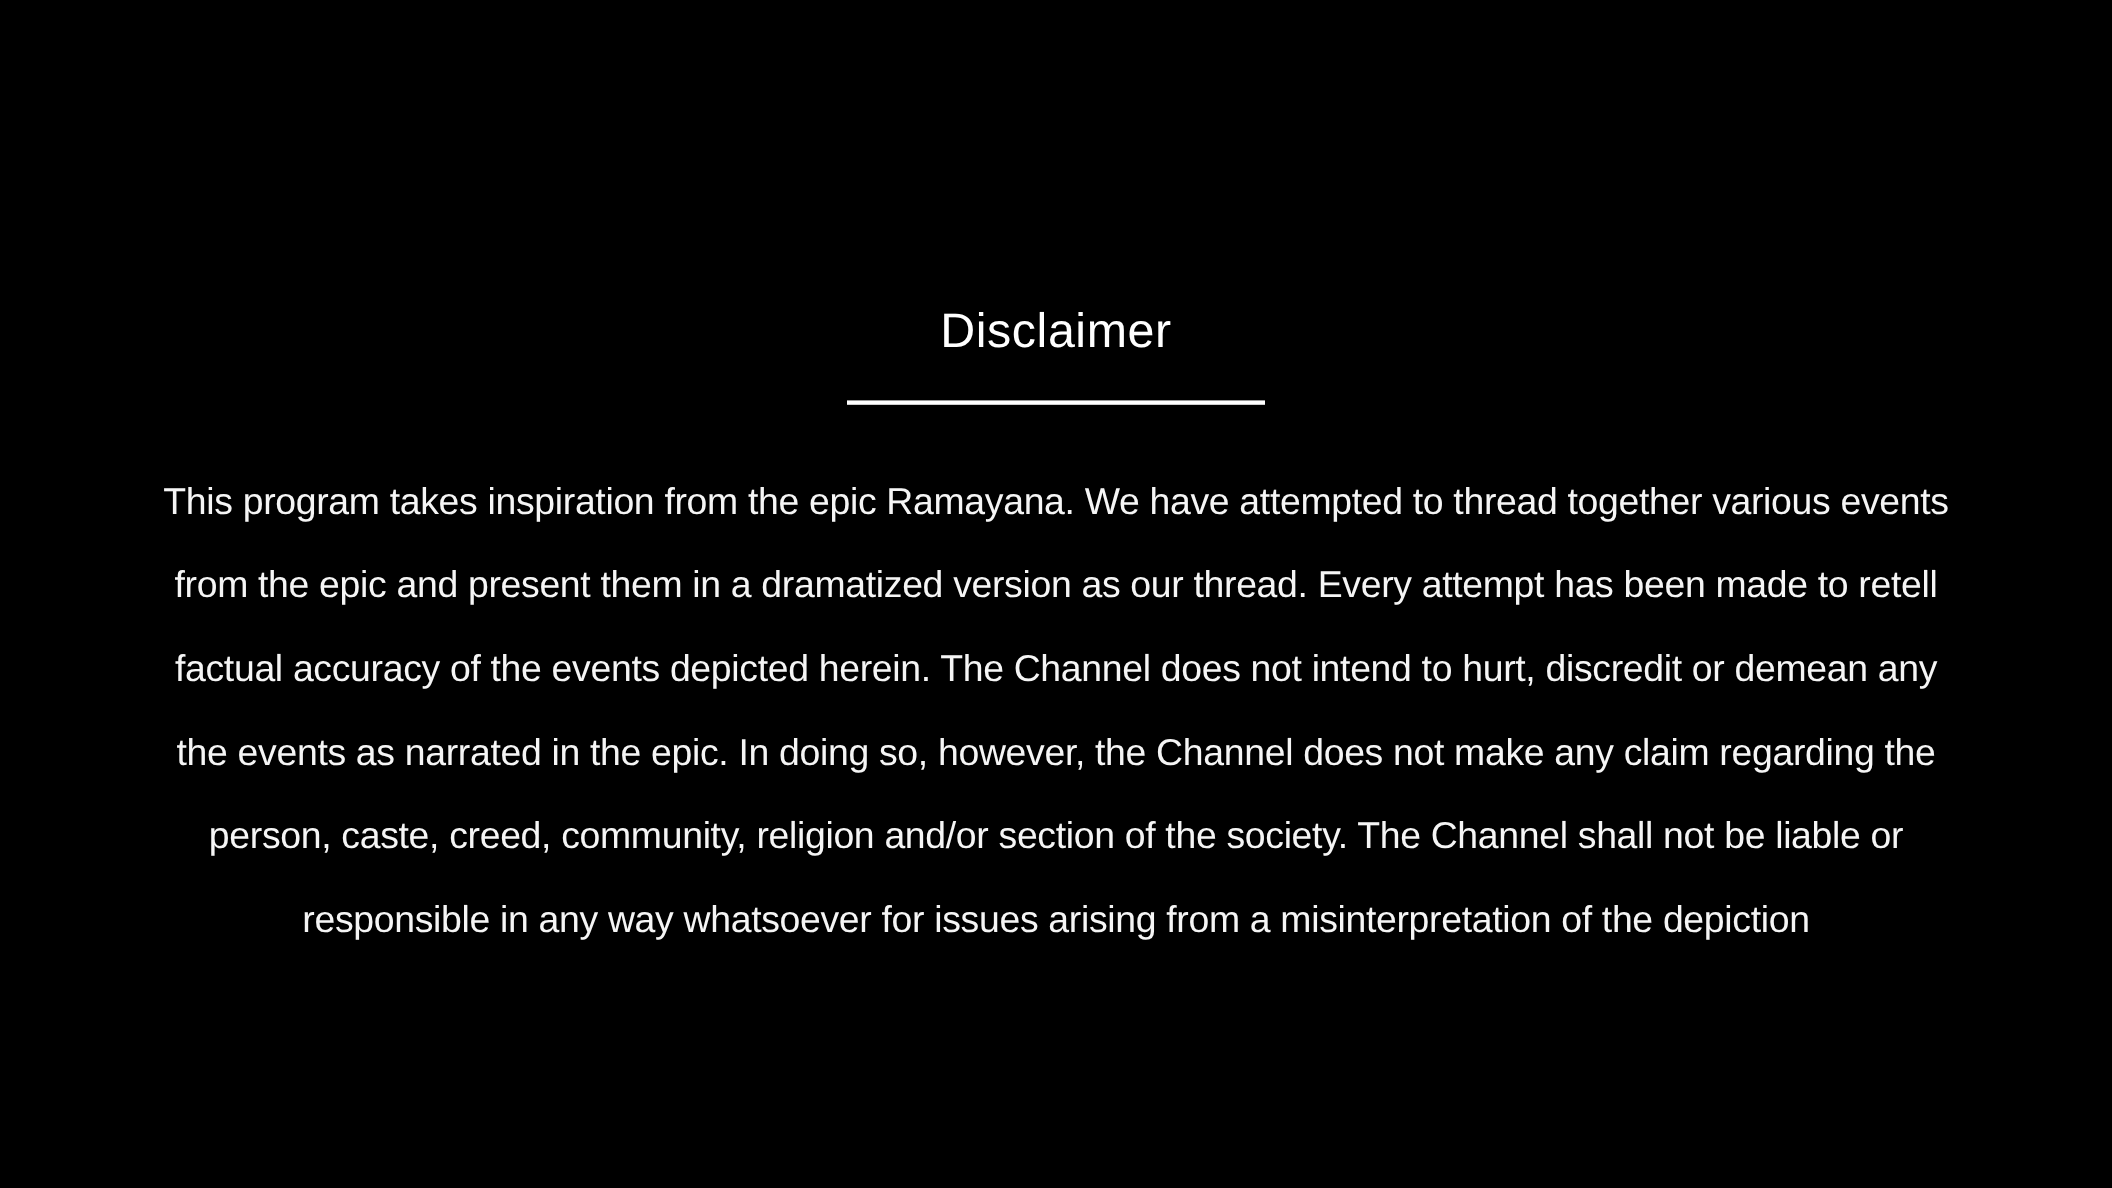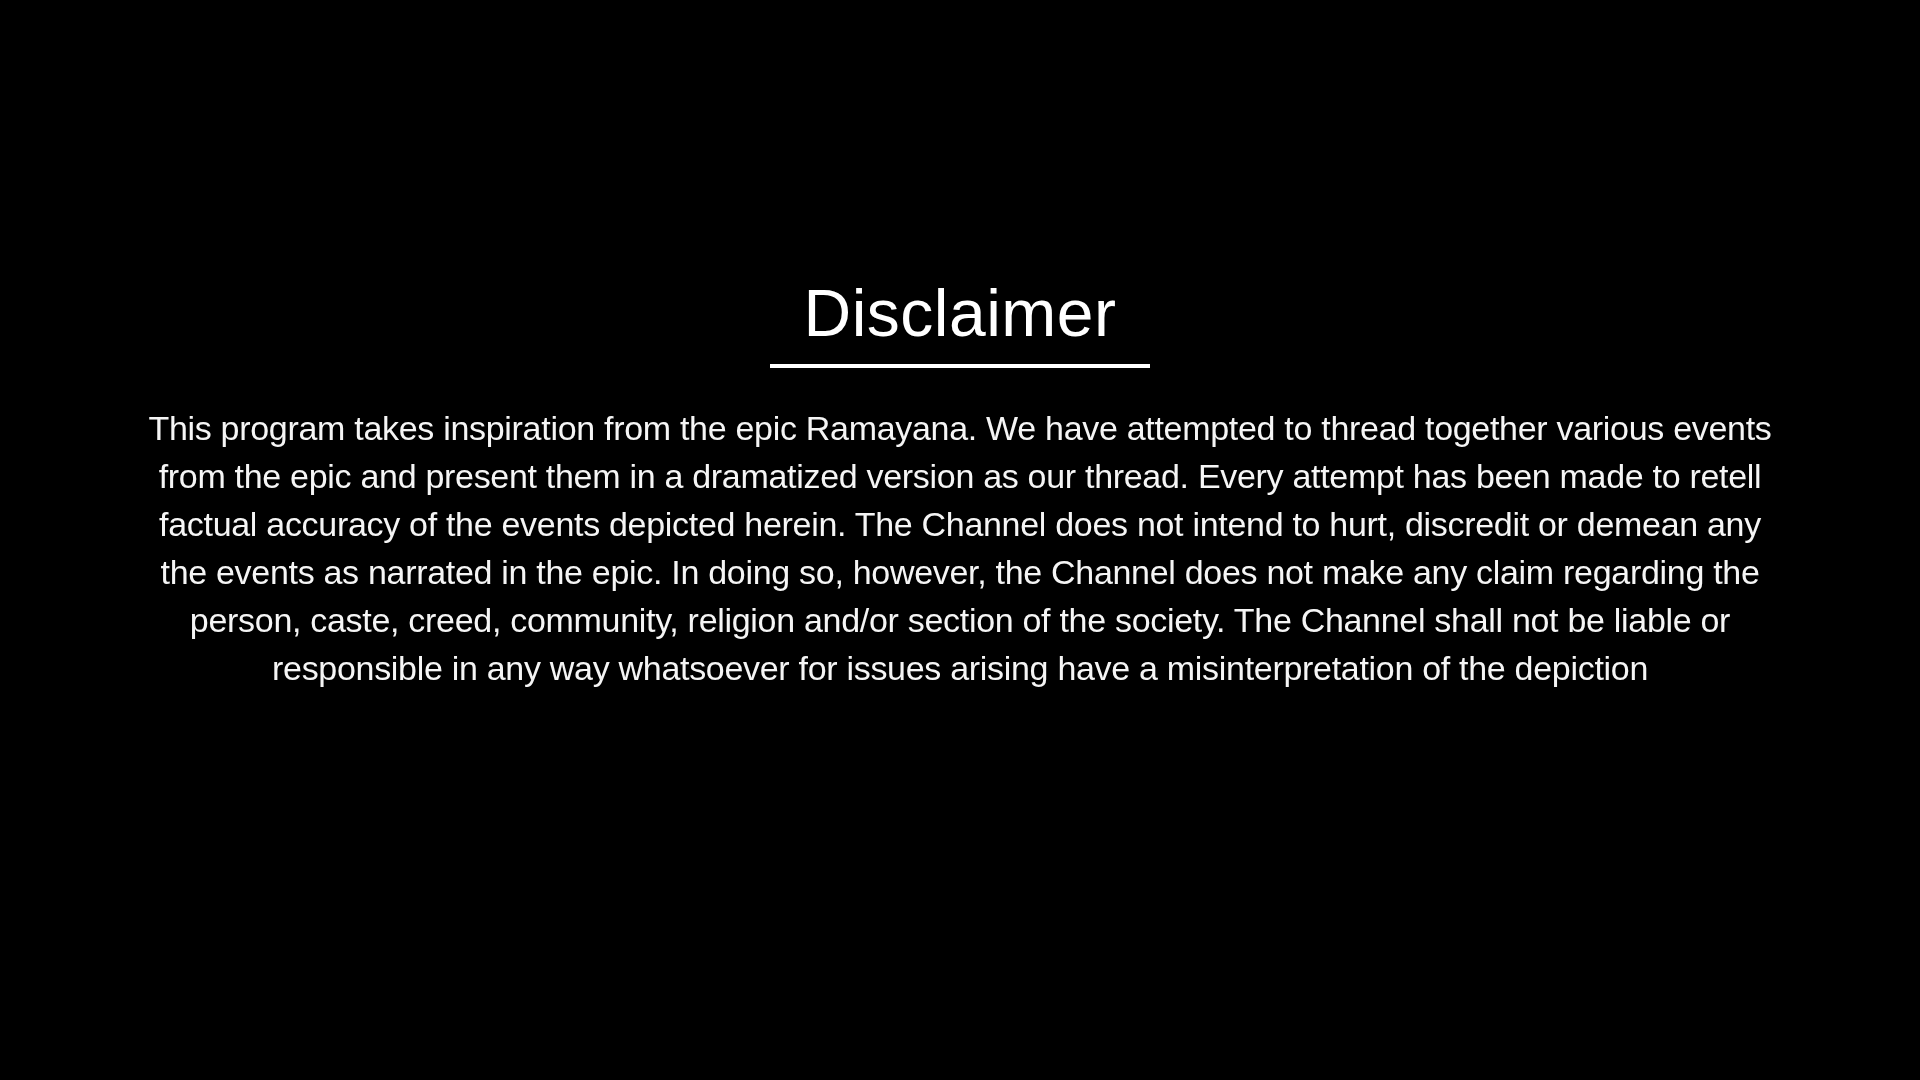--- a/index.html
+++ b/index.html
@@ -23,21 +23,21 @@
   }
 
   .title {
     position: absolute;
     top: 276px;
     left: 0;
     width: 100%;
     text-align: center;
     color: #ffffff;
     font-family: "Liberation Sans", sans-serif;
-    font-size: 66px;
+    font-size: 44px;
     font-weight: 400;
     line-height: 1.15;
     letter-spacing: 0.5px;
   }
 
   .title-underline {
     position: absolute;
     top: 364px;
     left: 770px;
     width: 380px;
@@ -54,33 +54,34 @@
     color: #f5f5f5;
     font-family: "Liberation Sans", sans-serif;
     font-size: 34px;
     font-weight: 400;
     line-height: 48px;
     letter-spacing: -0.3px;
   }
 
   .disclaimer-line {
     white-space: nowrap;
+    margin-top: 28px;
   }
 </style>
 </head>
 <body>
 
 <div class="screen">
 
   <div class="title">Disclaimer</div>
 
   <div class="title-underline"></div>
 
   <div class="disclaimer-text">
     <div class="disclaimer-line">This program takes inspiration from the epic Ramayana. We have attempted to thread together various events</div>
     <div class="disclaimer-line">from the epic and present them in a dramatized version as our thread. Every attempt has been made to retell</div>
     <div class="disclaimer-line">factual accuracy of the events depicted herein. The Channel does not intend to hurt, discredit or demean any</div>
     <div class="disclaimer-line">the events as narrated in the epic. In doing so, however, the Channel does not make any claim regarding the</div>
     <div class="disclaimer-line">person, caste, creed, community, religion and/or section of the society. The Channel shall not be liable or</div>
-    <div class="disclaimer-line">responsible in any way whatsoever for issues arising have a misinterpretation of the depiction</div>
+    <div class="disclaimer-line">responsible in any way whatsoever for issues arising from a misinterpretation of the depiction</div>
   </div>
 
 </div>
 
 </body></html>

